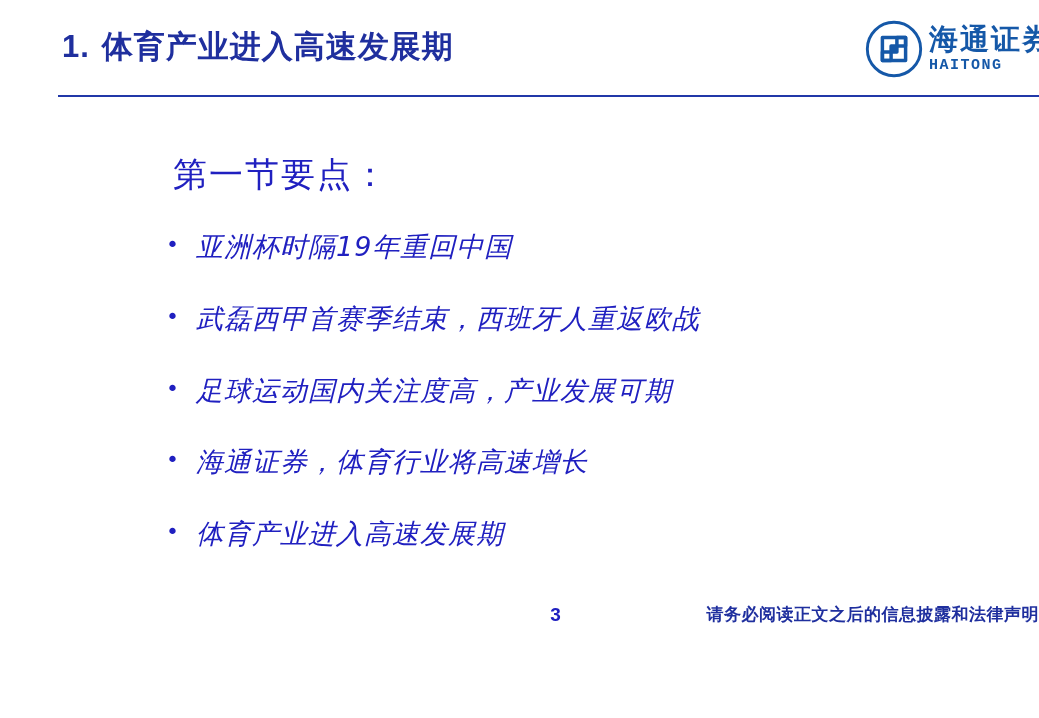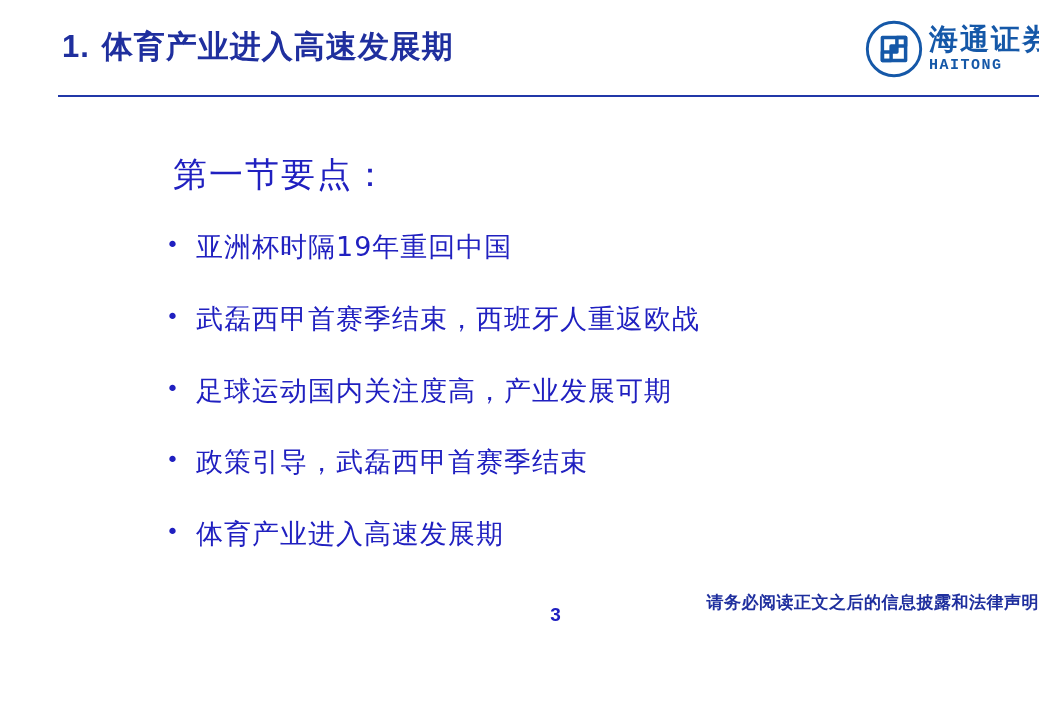--- a/index.html
+++ b/index.html
@@ -132,20 +132,21 @@
   .bullet-dot {
     flex: 0 0 auto;
     width: 30px;
     font-size: 22px;
     line-height: 1.35;
     color: #2020c0;
   }
   .bullet-text {
     flex: 1 1 auto;
     white-space: nowrap;
+    font-style: italic;
   }
 
   
   .footer {
     position: absolute;
     left: 0;
     bottom: 0;
     width: 1039px;
     height: 56px;
   }
@@ -156,21 +157,21 @@
     bottom: 28px;
     text-align: center;
     font-size: 19px;
     font-weight: bold;
     color: #2020c0;
     font-family: "Liberation Sans", sans-serif;
   }
   .disclaimer {
     position: absolute;
     right: 36px;
-    bottom: 40px;
+    bottom: 28px;
     font-size: 17px;
     font-weight: bold;
     color: #1f2f9e;
     font-family: Liberation Serif, serif;
     letter-spacing: 0.5px;
     white-space: nowrap;
   }
 </style>
 </head>
 <body>
@@ -212,21 +213,21 @@
       <li class="bullet-item">
         <span class="bullet-dot">•</span>
         <span class="bullet-text">武磊西甲首赛季结束，西班牙人重返欧战</span>
       </li>
       <li class="bullet-item">
         <span class="bullet-dot">•</span>
         <span class="bullet-text">足球运动国内关注度高，产业发展可期</span>
       </li>
       <li class="bullet-item">
         <span class="bullet-dot">•</span>
-        <span class="bullet-text">政策引导，武磊西甲首赛季结束</span>
+        <span class="bullet-text">海通证券，体育行业将高速增长</span>
       </li>
       <li class="bullet-item">
         <span class="bullet-dot">•</span>
         <span class="bullet-text">体育产业进入高速发展期</span>
       </li>
     </ul>
   </div>
 
   <div class="footer">
     <div class="page-number">3</div>

